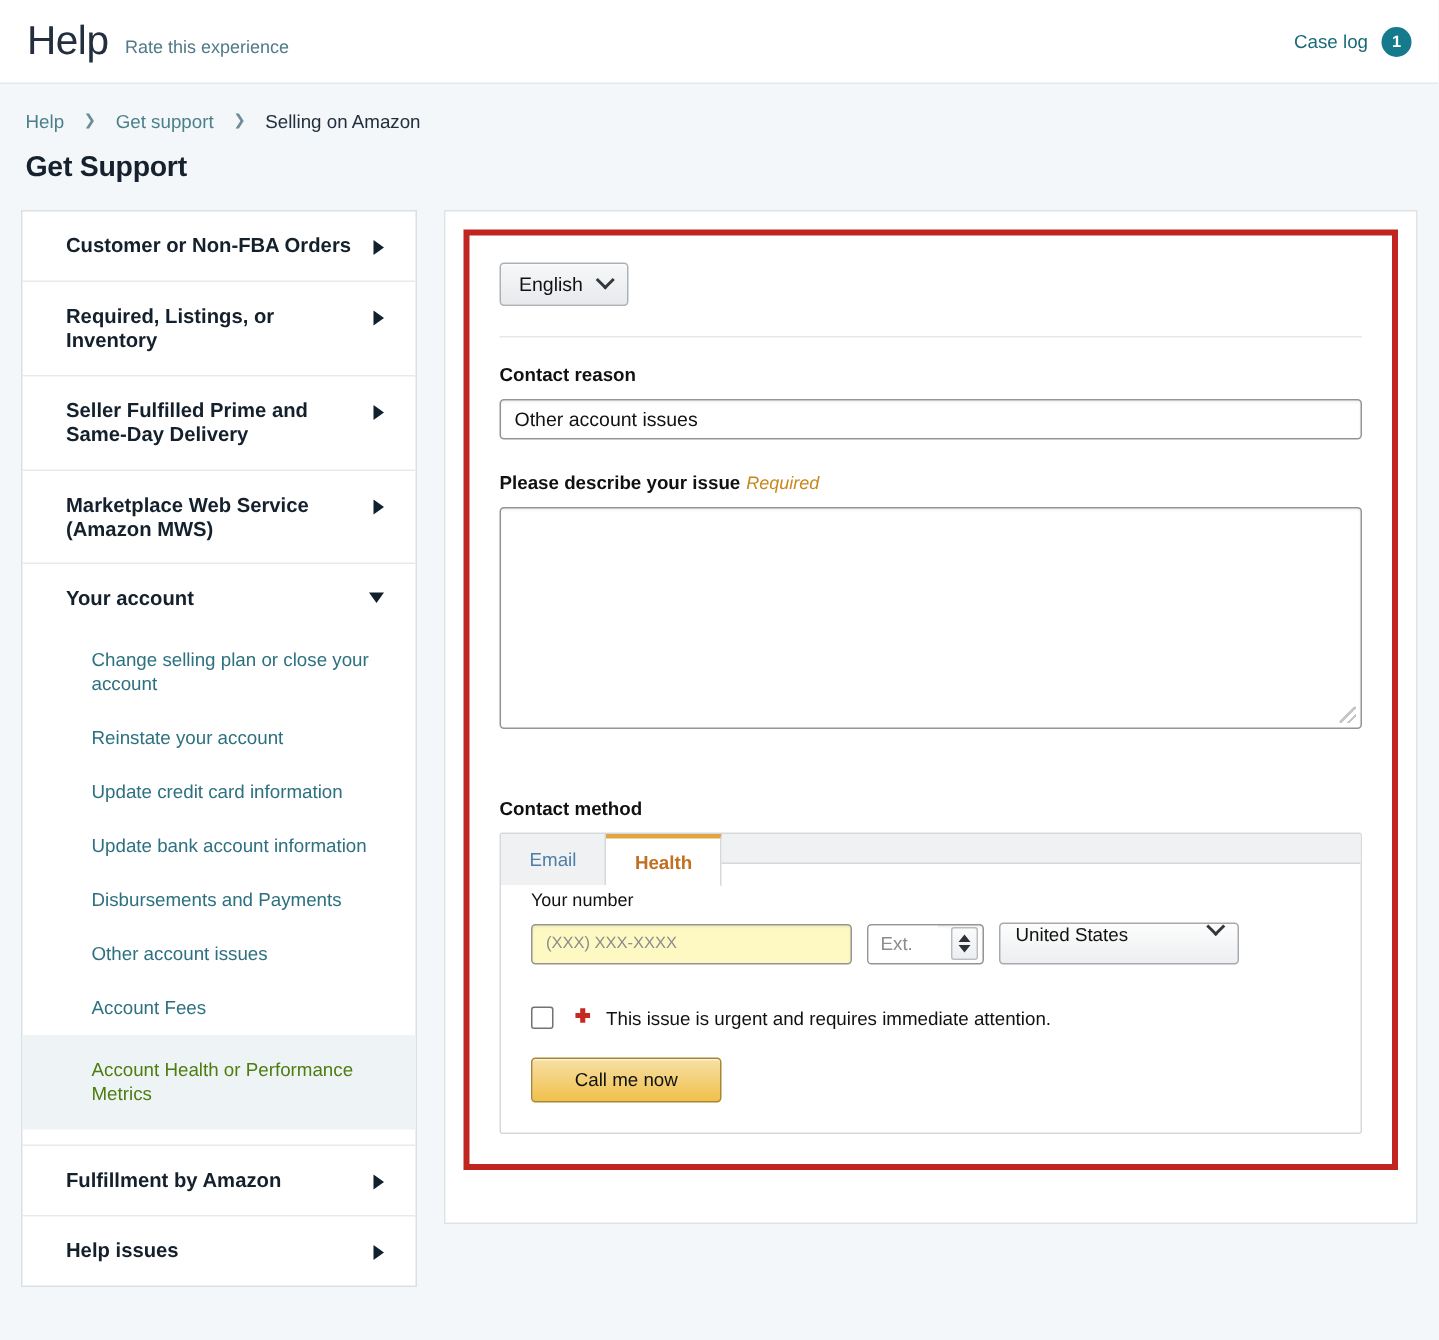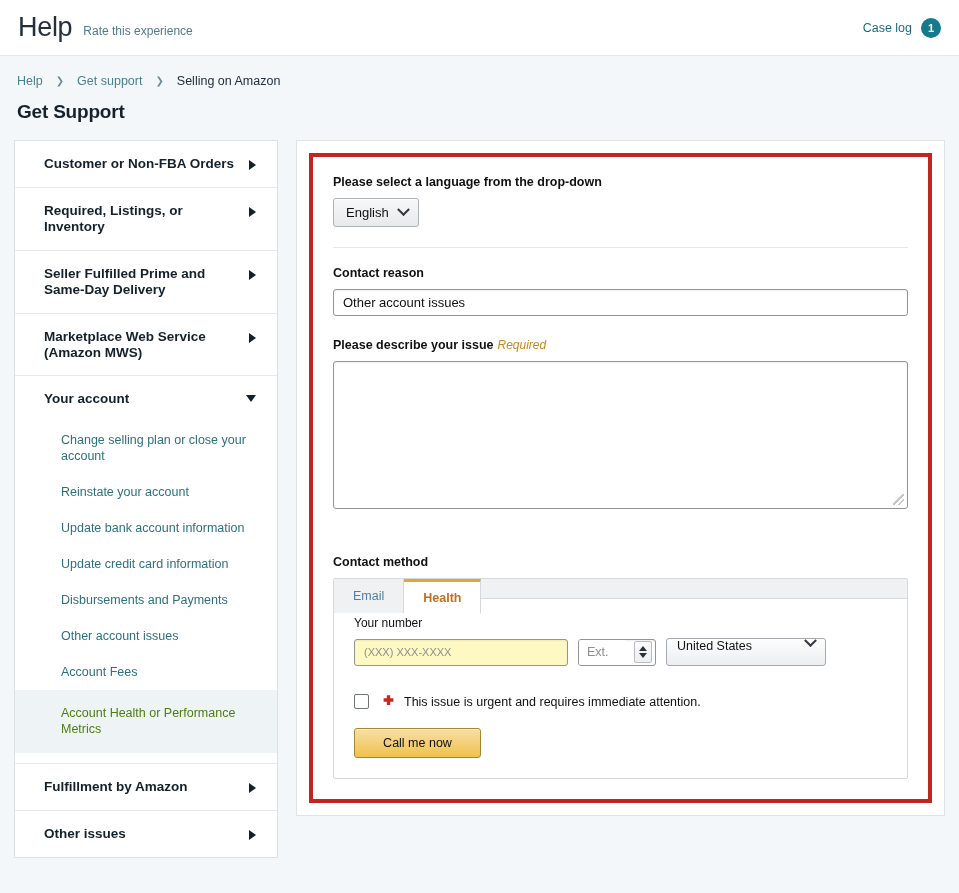--- a/index.html
+++ b/index.html
@@ -458,49 +458,48 @@
     </div>
 
     <div class="nav-group">
       <div class="nav-top">
         <span class="nav-top-label">Your account</span>
         <span class="caret caret-down"></span>
       </div>
       <div class="sub-list">
         <a class="sub-item">Change selling plan or close your account</a>
         <a class="sub-item">Reinstate your account</a>
+        <a class="sub-item">Update credit card information</a>
         <a class="sub-item">Update bank account information</a>
-        <a class="sub-item">Update credit card information</a>
         <a class="sub-item">Disbursements and Payments</a>
         <a class="sub-item">Other account issues</a>
         <a class="sub-item">Account Fees</a>
         <a class="sub-item selected">Account Health or Performance Metrics</a>
       </div>
     </div>
 
     <div class="nav-group">
       <div class="nav-top">
         <span class="nav-top-label">Fulfillment by Amazon</span>
         <span class="caret caret-right"></span>
       </div>
     </div>
 
     <div class="nav-group">
       <div class="nav-top">
-        <span class="nav-top-label">Other issues</span>
+        <span class="nav-top-label">Help issues</span>
         <span class="caret caret-right"></span>
       </div>
     </div>
 
   </nav>
 
   <section class="content-card">
     <div class="highlight-box">
 
-      <div class="field-label">Please select a language from the drop-down</div>
       <div class="lang-select">
         <span>English</span>
         <span class="chev"></span>
       </div>
 
       <div class="divider"></div>
 
       <div class="field-label">Contact reason</div>
       <input class="text-input" type="text" value="Other account issues" style="">
 

